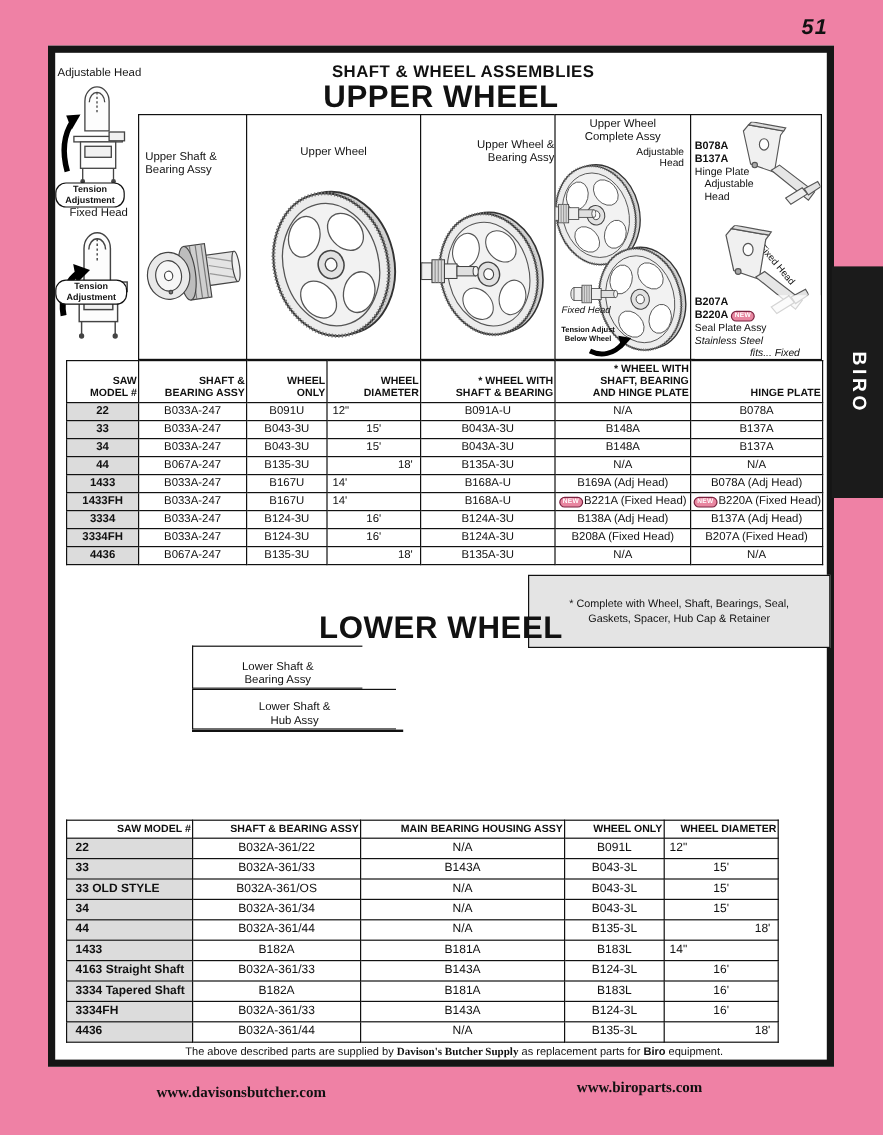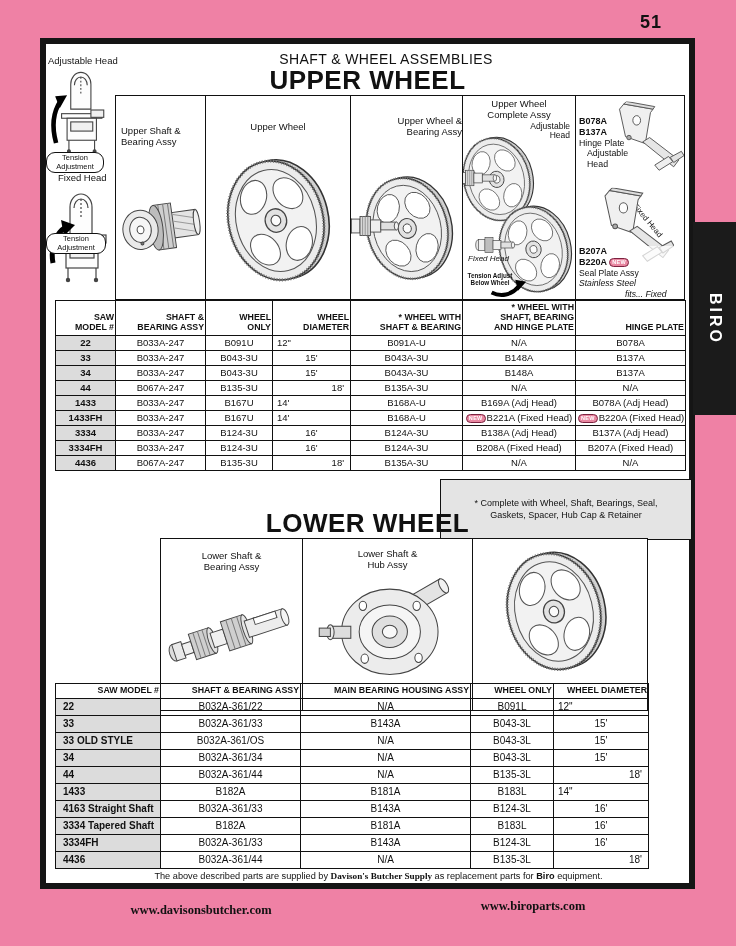--- a/index.html
+++ b/index.html
@@ -2,43 +2,43 @@
 <html style="--page-pink: #ef81a5; --tab-black: #1b1b1b; --gray-cell: #dcdcdc; --box-gray: #e4e4e4; --badge-pink: #e886a0; --badge-border: #7c2340;"><head>
 <meta charset="utf-8">
 <style>
   html,body{margin:0;padding:0;}
   body{width:736px;height:946px;position:relative;overflow:hidden;
        background:var(--page-pink,#ef81a5);
        font-family:"Liberation Sans",sans-serif;color:#111;}
   .abs{position:absolute;}
   .pre{white-space:pre-line;}
 
-  #page-number{position:absolute;top:12px;left:640px;font-size:18px;font-weight:bold;letter-spacing:1px;}
+  #page-number{position:absolute;top:12px;left:668px;font-size:18px;font-weight:bold;letter-spacing:1px;font-style:italic;}
   #page{position:absolute;left:40px;top:38px;width:655px;height:851px;background:#fff;
         border:6px solid #151515;box-sizing:border-box;}
   #side-tab{position:absolute;left:693px;top:222px;width:43px;height:193px;
         background:var(--tab-black,#1b1b1b);display:flex;align-items:center;justify-content:center;}
   #side-tab span{writing-mode:vertical-rl;color:#fff;font-weight:bold;font-size:16px;letter-spacing:3px;}
 
-  .h-assemblies{top:7px;left:0;width:680px;text-align:center;font-size:14px;font-weight:normal;letter-spacing:.4px;}
+  .h-assemblies{top:7px;left:0;width:680px;text-align:center;font-size:14px;font-weight:bold;letter-spacing:.4px;}
   .h-upper{top:21px;left:0;width:643px;text-align:center;font-size:26px;font-weight:bold;letter-spacing:.5px;}
   .h-lower{top:464px;left:0;width:643px;text-align:center;font-size:26px;font-weight:bold;letter-spacing:.5px;}
 
   
   .small-label{font-size:9.5px;}
-  .tension-box{border:1.5px solid #111;border-radius:9px;background:#fff;font-size:7.5px;font-weight:normal;
+  .tension-box{border:1.5px solid #111;border-radius:9px;background:#fff;font-size:7.5px;font-weight:bold;
                text-align:center;line-height:1.15;padding:1px 0;}
 
   
   .img-row{display:flex;}
   .img-cell{position:relative;box-sizing:border-box;border:1px solid #111;border-right:none;overflow:hidden;background:#fff;}
   .img-cell:last-child{border-right:1px solid #111;}
   .cell-label{font-size:9.5px;line-height:1.15;}
   #upper-images{top:51px;left:69px;height:205px;}
-  #lower-images{top:494px;left:114px;height:173px;}
+  #lower-images{top:494px;left:114px;height:120px;flex-direction:column;}
 
   
   #upper-table-wrap{top:256px;left:9px;width:630px;}
   #lower-table-wrap{top:639px;left:9px;width:593px;}
   table{border-collapse:collapse;table-layout:fixed;width:100%;}
   th,td{border:1px solid #111;overflow:hidden;}
   th{font-size:8.8px;line-height:1.12;vertical-align:bottom;padding:2px 1px;white-space:pre-line;text-align:right;}
   td{font-size:9.5px;height:14px;text-align:center;white-space:nowrap;padding:0 2px;}
   #lower-table td{height:16px;font-size:10px;}
   td.model{background:var(--gray-cell,#dcdcdc);font-weight:bold;}

